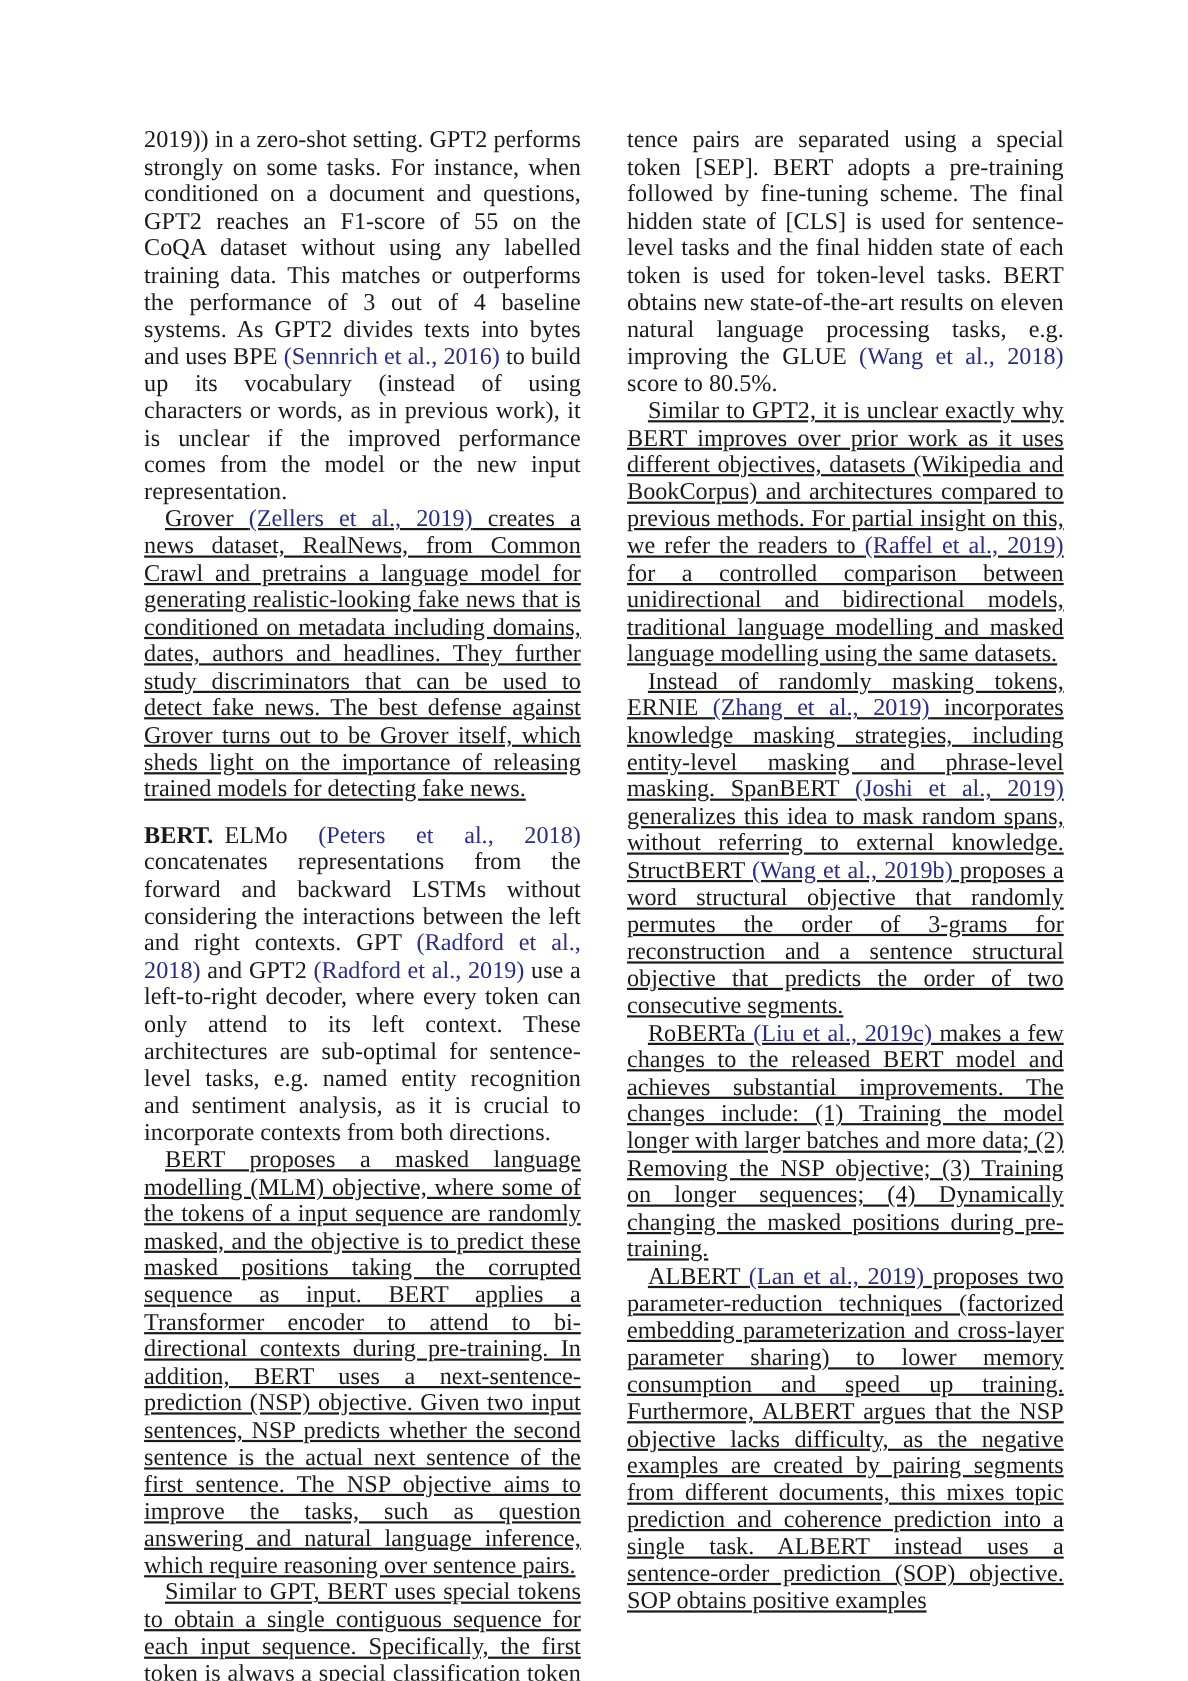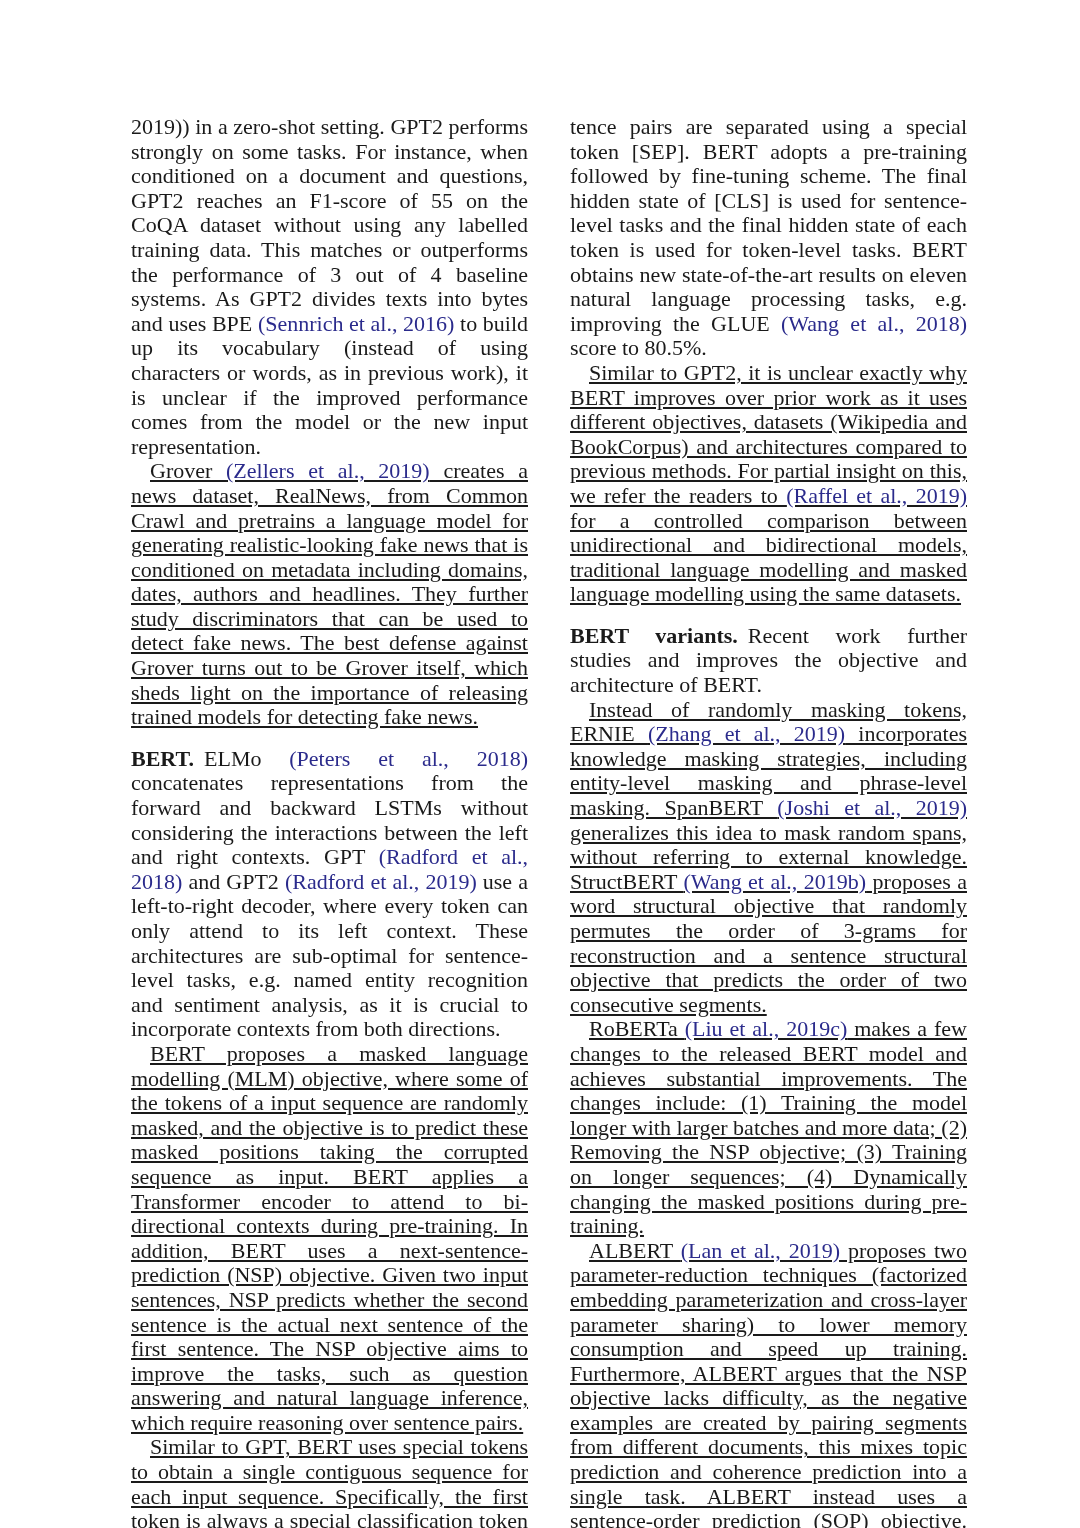--- a/index.html
+++ b/index.html
@@ -29,17 +29,16 @@
   <p><span>2019)) in a zero-shot setting. GPT2 performs strongly on some tasks. For instance, when conditioned on a document and questions, GPT2 reaches an F1-score of 55 on the CoQA dataset without using any labelled training data. This matches or outperforms the performance of 3 out of 4 baseline systems. As GPT2 divides texts into bytes and uses BPE </span><span class="cite">(Sennrich et al., 2016)</span><span> to build up its vocabulary (instead of using characters or words, as in previous work), it is unclear if the improved performance comes from the model or the new input representation.</span></p>
   <p class="indent"><span>Grover </span><span class="cite">(Zellers et al., 2019)</span><span> creates a news dataset, RealNews, from Common Crawl and pretrains a language model for generating realistic-looking fake news that is conditioned on metadata including domains, dates, authors and headlines. They further study discriminators that can be used to detect fake news. The best defense against Grover turns out to be Grover itself, which sheds light on the importance of releasing trained models for detecting fake news.</span></p>
   <p class="section"><b class="run-in">BERT.</b><span>ELMo </span><span class="cite">(Peters et al., 2018)</span><span> concatenates representations from the forward and backward LSTMs without considering the interactions between the left and right contexts. GPT </span><span class="cite">(Radford et al., 2018)</span><span> and GPT2 </span><span class="cite">(Radford et al., 2019)</span><span> use a left-to-right decoder, where every token can only attend to its left context. These architectures are sub-optimal for sentence-level tasks, e.g. named entity recognition and sentiment analysis, as it is crucial to incorporate contexts from both directions.</span></p>
   <p class="indent"><span>BERT proposes a masked language modelling (MLM) objective, where some of the tokens of a input sequence are randomly masked, and the objective is to predict these masked positions taking the corrupted sequence as input. BERT applies a Transformer encoder to attend to bi-directional contexts during pre-training. In addition, BERT uses a next-sentence-prediction (NSP) objective. Given two input sentences, NSP predicts whether the second sentence is the actual next sentence of the first sentence. The NSP objective aims to improve the tasks, such as question answering and natural language inference, which require reasoning over sentence pairs.</span></p>
   <p class="indent"><span>Similar to GPT, BERT uses special tokens to obtain a single contiguous sequence for each input sequence. Specifically, the first token is always a special classification token [CLS], and sen-</span></p>
 </div>
 
 <div class="col col-right">
   <p><span>tence pairs are separated using a special token [SEP]. BERT adopts a pre-training followed by fine-tuning scheme. The final hidden state of [CLS] is used for sentence-level tasks and the final hidden state of each token is used for token-level tasks. BERT obtains new state-of-the-art results on eleven natural language processing tasks, e.g. improving the GLUE </span><span class="cite">(Wang et al., 2018)</span><span> score to 80.5%.</span></p>
   <p class="indent"><span>Similar to GPT2, it is unclear exactly why BERT improves over prior work as it uses different objectives, datasets (Wikipedia and BookCorpus) and architectures compared to previous methods. For partial insight on this, we refer the readers to </span><span class="cite">(Raffel et al., 2019)</span><span> for a controlled comparison between unidirectional and bidirectional models, traditional language modelling and masked language modelling using the same datasets.</span></p>
-  <p class="section"><b class="run-in">BERT variants.</b><span>Recent work further studies and improves the objective and architecture of BERT.</span></p>
   <p class="indent"><span>Instead of randomly masking tokens, ERNIE </span><span class="cite">(Zhang et al., 2019)</span><span> incorporates knowledge masking strategies, including entity-level masking and phrase-level masking. SpanBERT </span><span class="cite">(Joshi et al., 2019)</span><span> generalizes this idea to mask random spans, without referring to external knowledge. StructBERT </span><span class="cite">(Wang et al., 2019b)</span><span> proposes a word structural objective that randomly permutes the order of 3-grams for reconstruction and a sentence structural objective that predicts the order of two consecutive segments.</span></p>
   <p class="indent"><span>RoBERTa </span><span class="cite">(Liu et al., 2019c)</span><span> makes a few changes to the released BERT model and achieves substantial improvements. The changes include: (1) Training the model longer with larger batches and more data; (2) Removing the NSP objective; (3) Training on longer sequences; (4) Dynamically changing the masked positions during pre-training.</span></p>
   <p class="indent"><span>ALBERT </span><span class="cite">(Lan et al., 2019)</span><span> proposes two parameter-reduction techniques (factorized embedding parameterization and cross-layer parameter sharing) to lower memory consumption and speed up training. Furthermore, ALBERT argues that the NSP objective lacks difficulty, as the negative examples are created by pairing segments from different documents, this mixes topic prediction and coherence prediction into a single task. ALBERT instead uses a sentence-order prediction (SOP) objective. SOP obtains positive examples</span></p>
 </div>
 
 </body></html>

